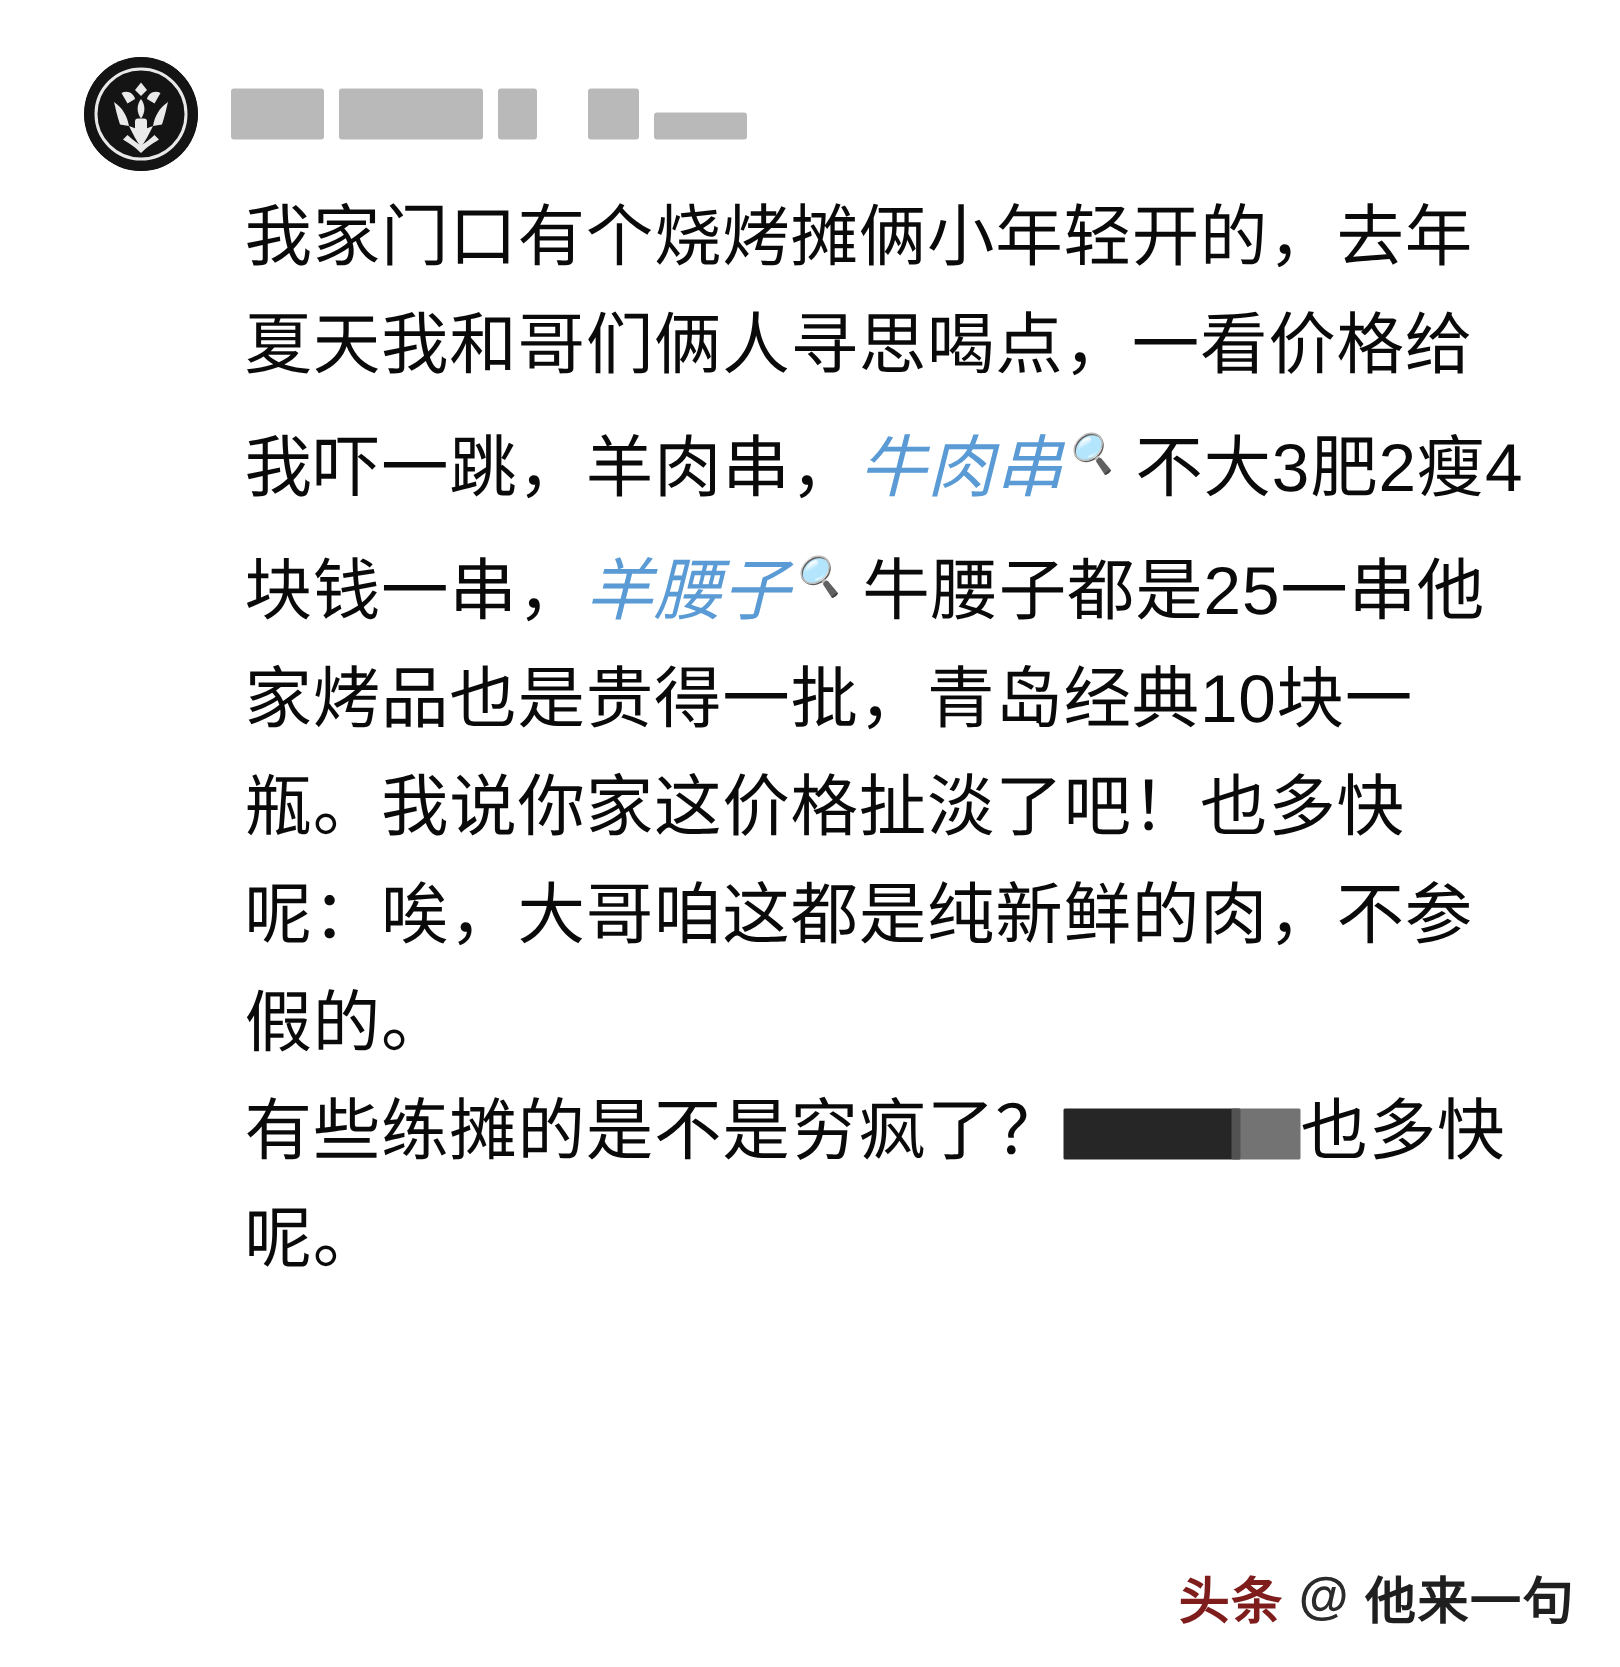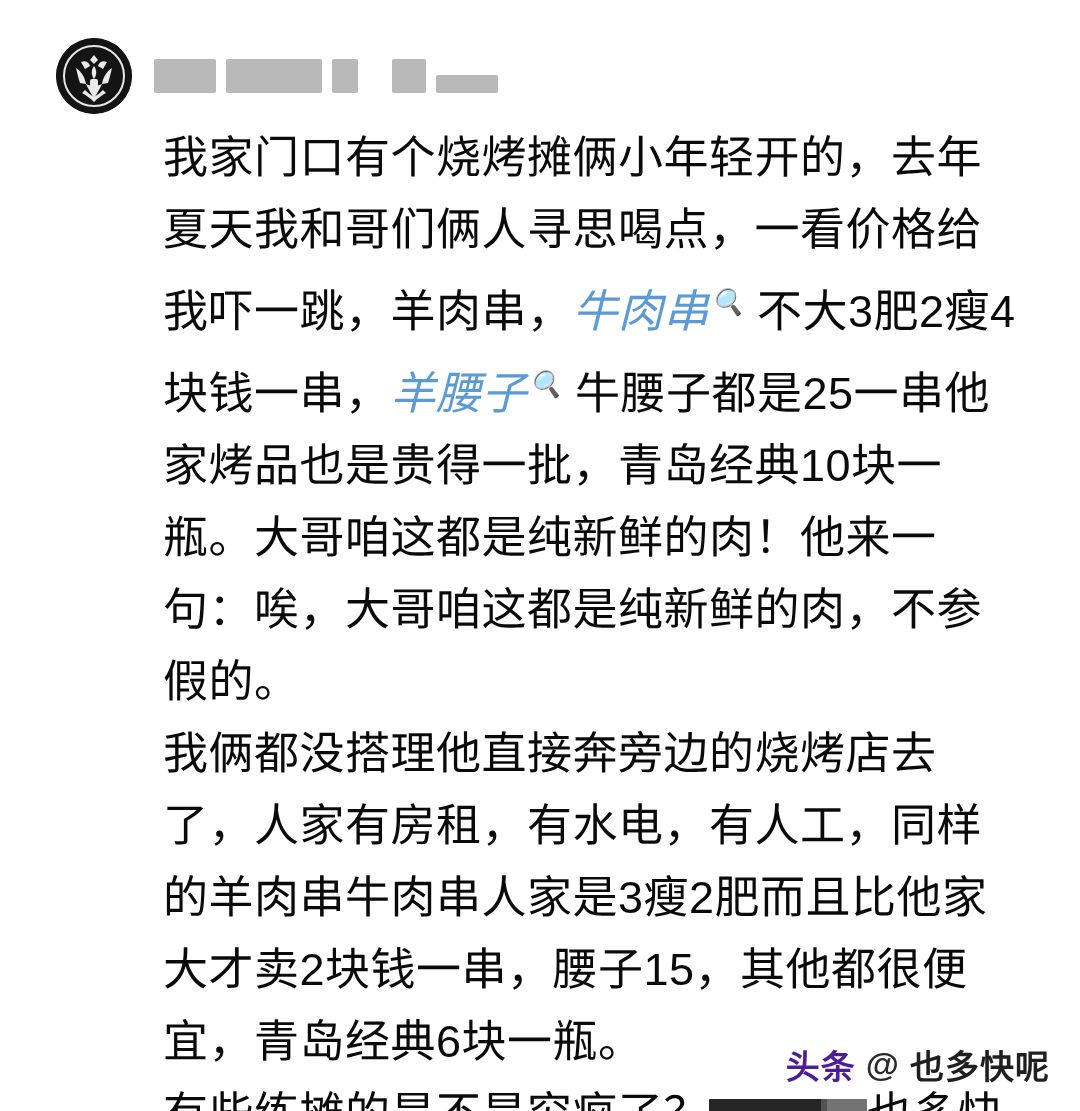--- a/index.html
+++ b/index.html
@@ -115,21 +115,21 @@
     right: 30px;
     bottom: 22px;
     display: flex;
     align-items: center;
     gap: 10px;
     color: #2b2b2b;
     font-size: 34px;
     font-weight: bold;
     letter-spacing: 1px;
   }
-  .wm-label { color: #4c1d95; }
+  .wm-label { color: #7f1d1d; }
   .wm-name { color: #1f1f1f; }
 </style>
 </head>
 <body>
 
 <div class="post">
 
   <div class="header">
     <div class="avatar">
       <svg width="76" height="76" viewBox="0 0 76 76">
@@ -153,26 +153,25 @@
       <span class="redact r1"></span>
       <span class="redact r2"></span>
       <span class="redact r3"></span>
       <span class="redact r4"></span>
       <span class="redact r5"></span>
     </div>
   </div>
 
   <div class="content">
 
-    <p class="para"><span>我家门口有个烧烤摊俩小年轻开的，去年夏天我和哥们俩人寻思喝点，一看价格给我吓一跳，羊肉串，</span><span class="kw"><span>牛肉串</span><span class="mag">🔍</span></span><span> 不大3肥2瘦4块钱一串，</span><span class="kw"><span>羊腰子</span><span class="mag">🔍</span></span><span> 牛腰子都是25一串他家烤品也是贵得一批，青岛经典10块一瓶。大哥咱这都是纯新鲜的肉！他来一句：唉，大哥咱这都是纯新鲜的肉，不参假的。</span></p>
+    <p class="para"><span>我家门口有个烧烤摊俩小年轻开的，去年夏天我和哥们俩人寻思喝点，一看价格给我吓一跳，羊肉串，</span><span class="kw"><span>牛肉串</span><span class="mag">🔍</span></span><span> 不大3肥2瘦4块钱一串，</span><span class="kw"><span>羊腰子</span><span class="mag">🔍</span></span><span> 牛腰子都是25一串他家烤品也是贵得一批，青岛经典10块一瓶。我说你家这价格扯淡了吧！也多快呢：唉，大哥咱这都是纯新鲜的肉，不参假的。</span></p>
 
-    <p class="para"><span>我俩都没搭理他直接奔旁边的烧烤店去了，人家有房租，有水电，有人工，同样的羊肉串牛肉串人家是3瘦2肥而且比他家大才卖2块钱一串，腰子15，其他都很便宜，青岛经典6块一瓶。</span></p>
 
     <p class="para"><span>有些练摊的是不是穷疯了？</span><span class="inline-redact"></span><span class="inline-redact2"></span><span>也多快呢。</span></p>
   </div>
 
   <div class="watermark">
     <span class="wm-label">头条</span>
     <span class="wm-sep">@</span>
-    <span class="wm-name">也多快呢</span>
+    <span class="wm-name">他来一句</span>
   </div>
 
 </div>
 
 </body></html>

